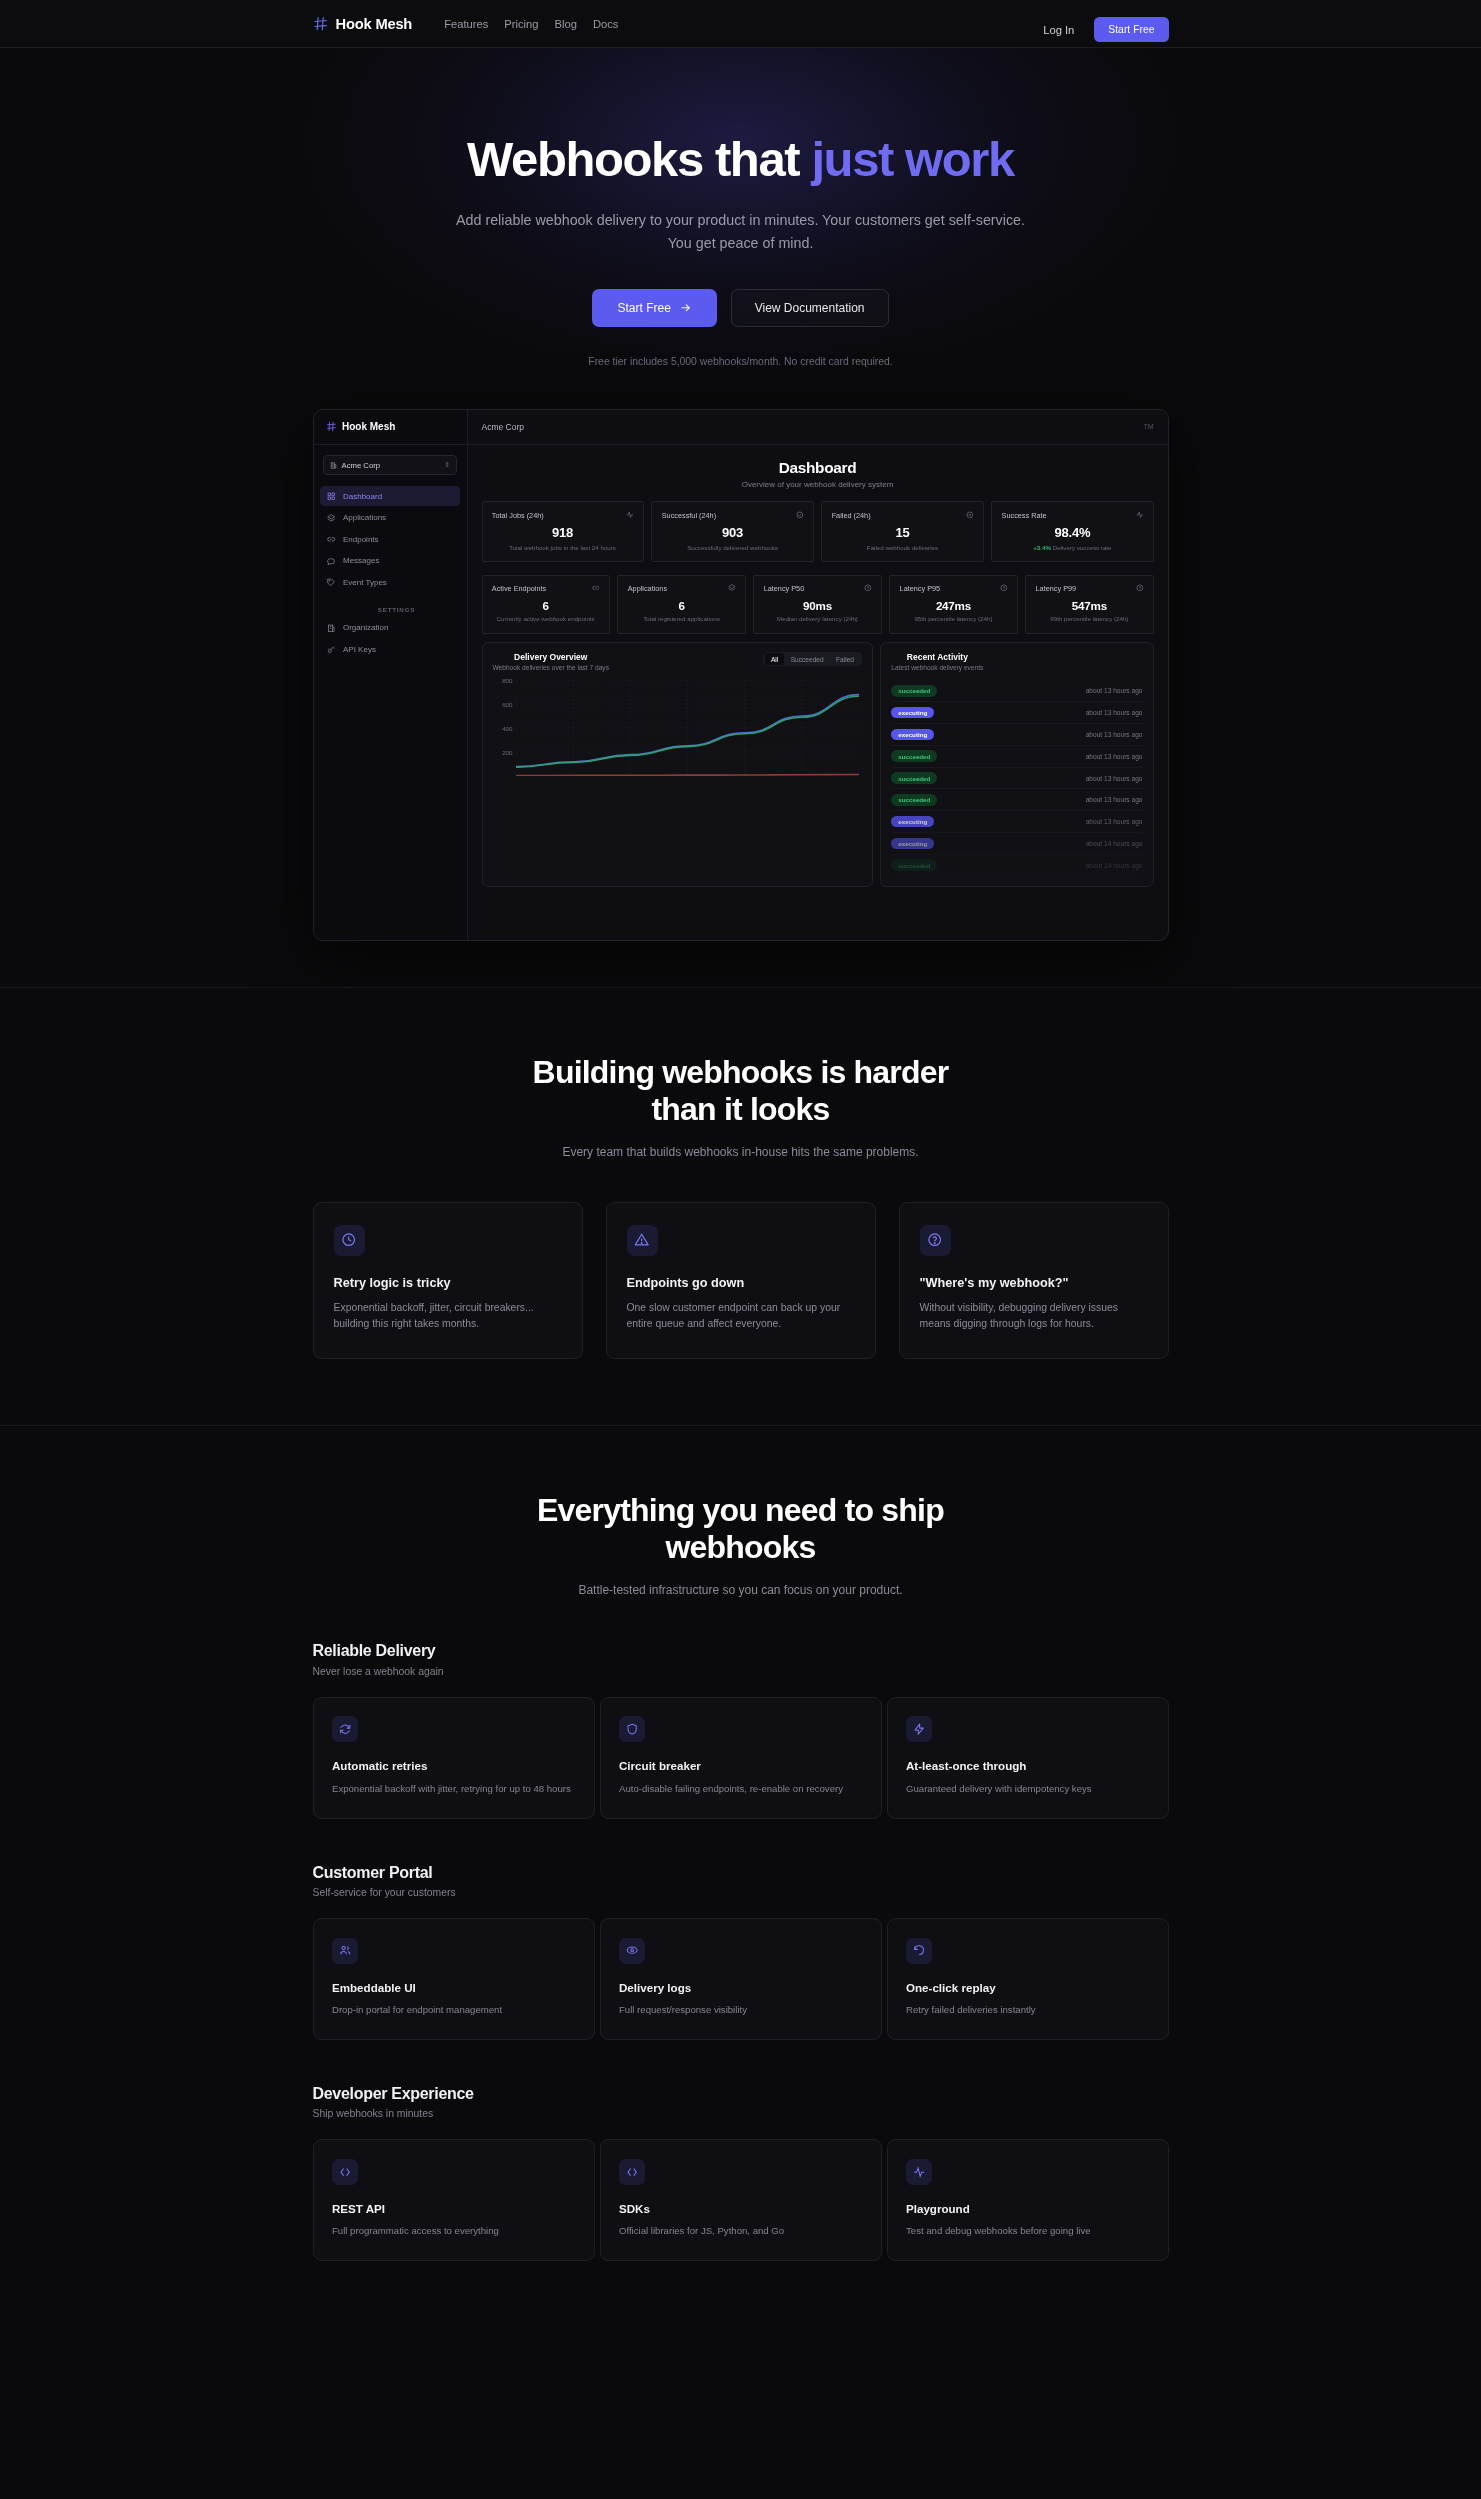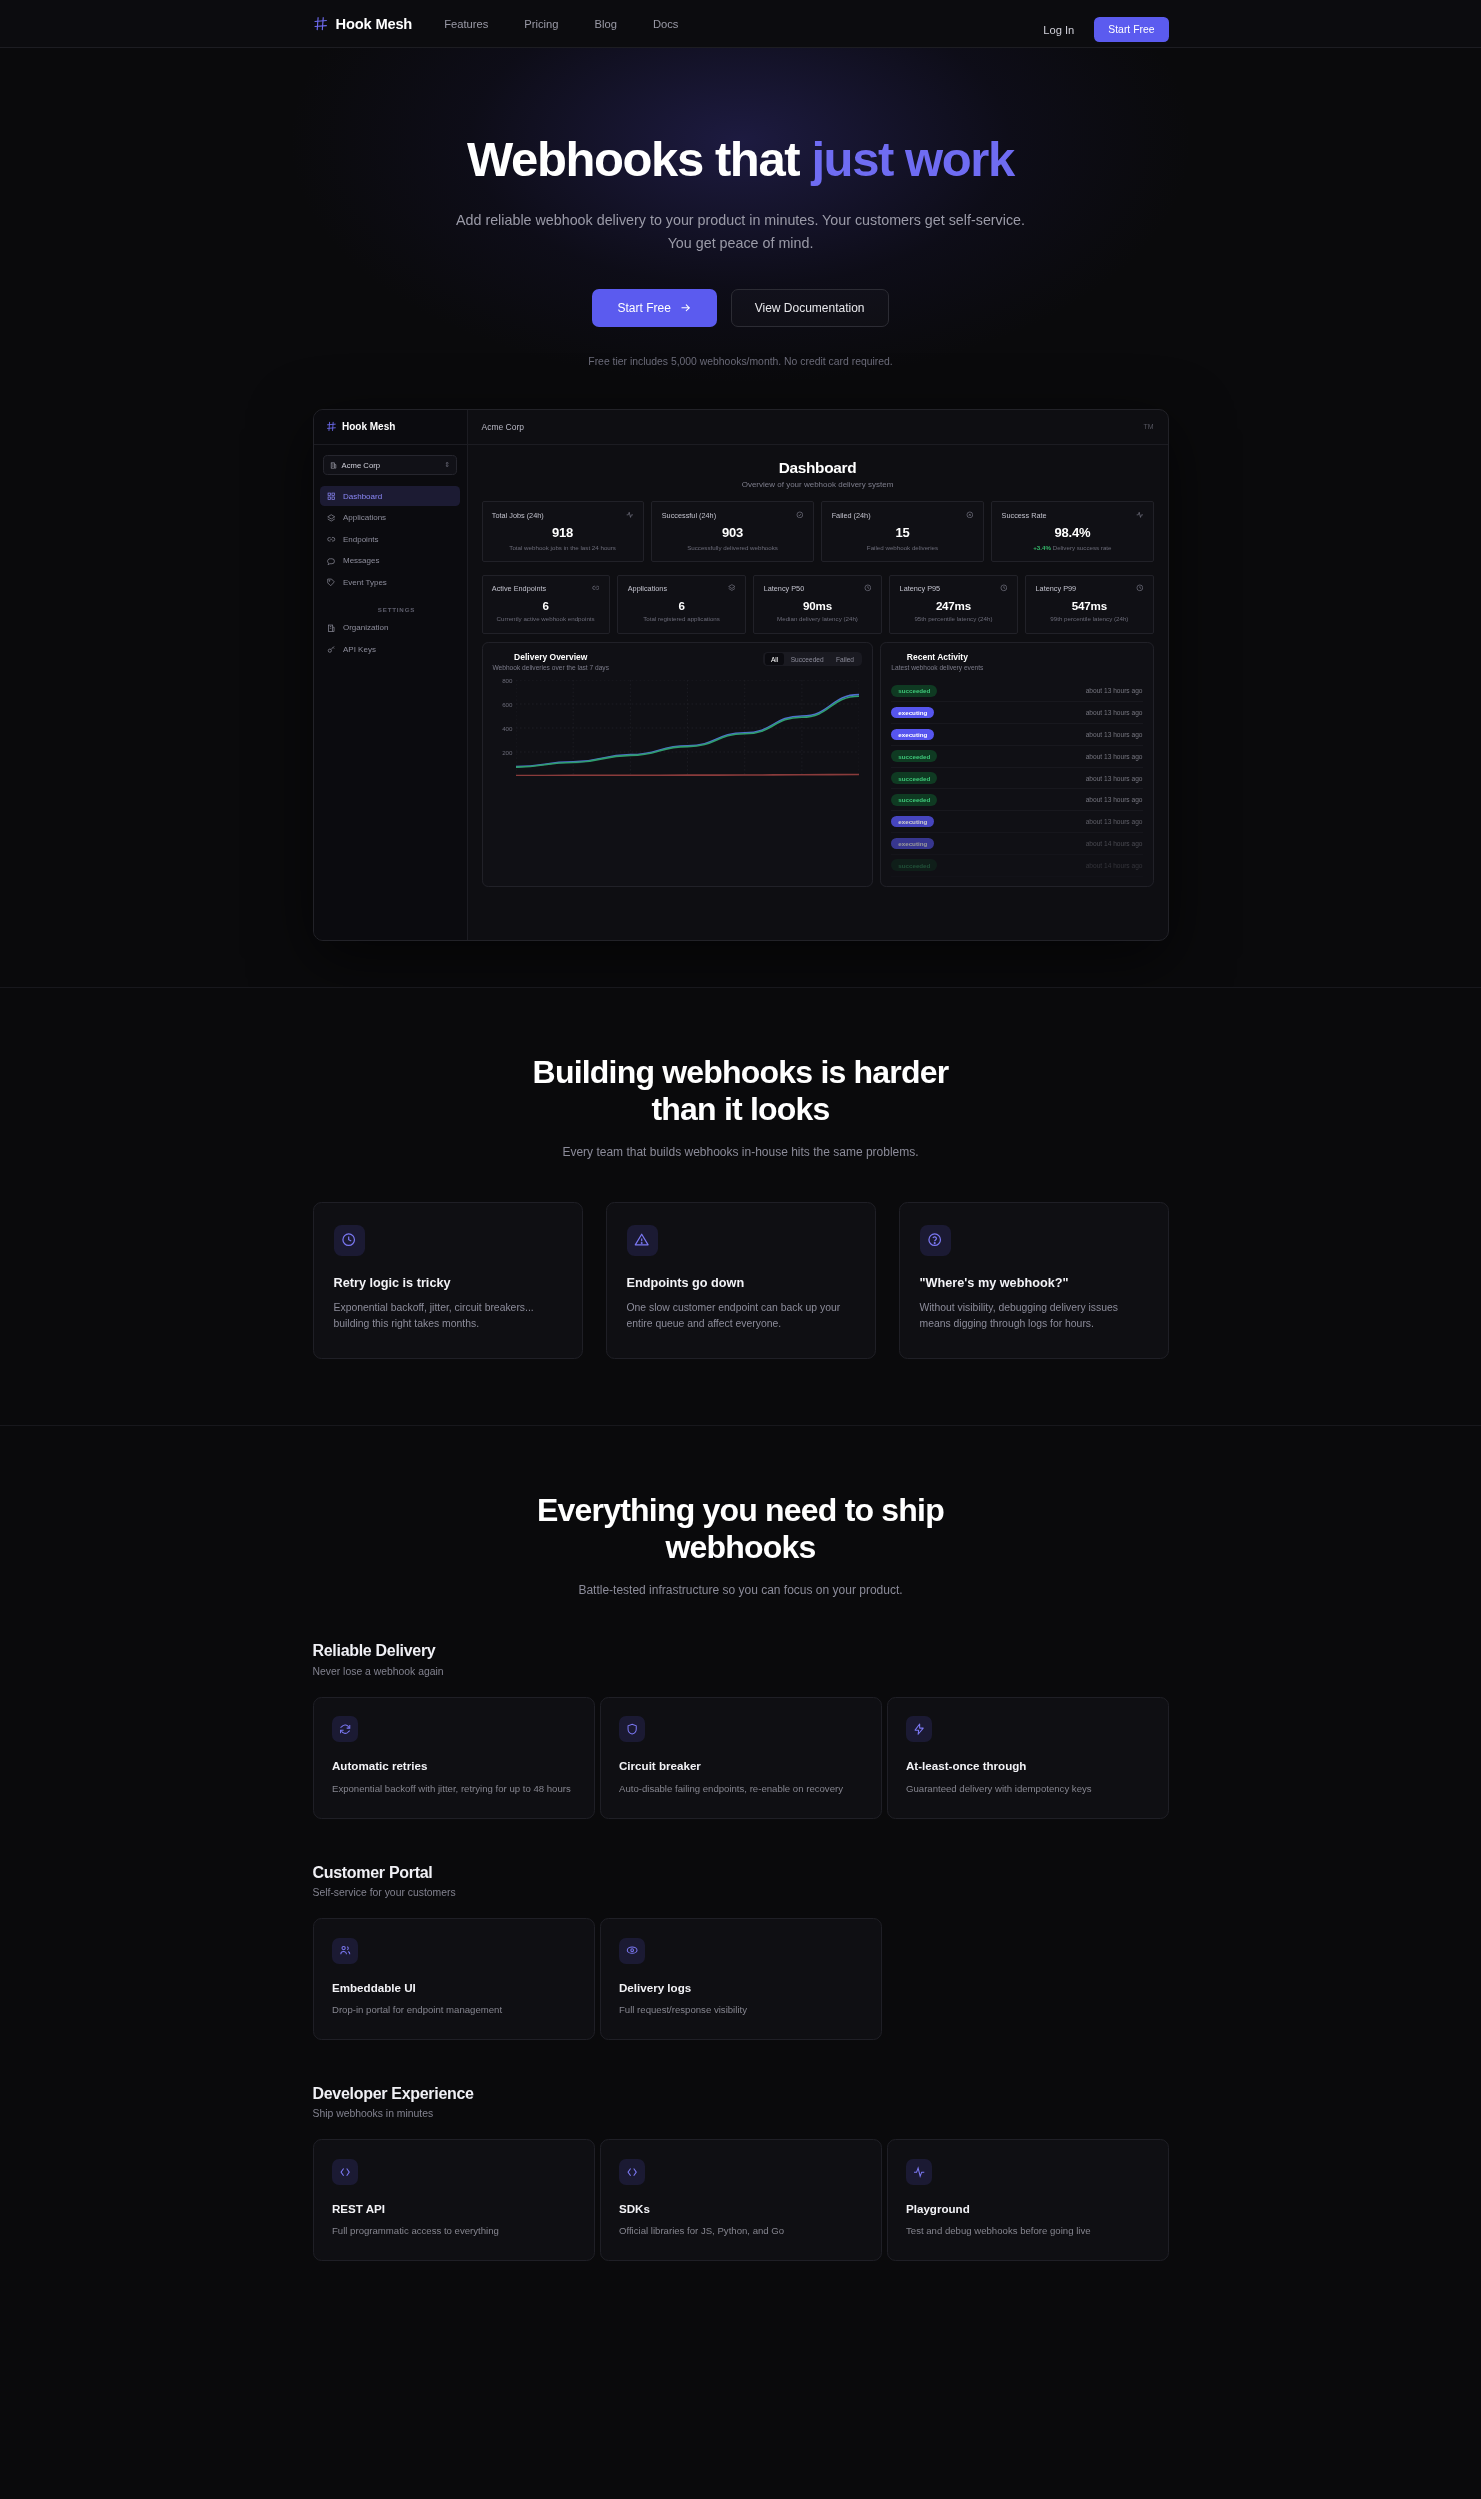--- a/index.html
+++ b/index.html
@@ -24,21 +24,21 @@
   }
   .nav-inner {
     width: 856px;
     margin: 0 auto;
     display: flex;
     align-items: center;
     gap: 0;
   }
   .brand { display: flex; align-items: center; gap: 7.7px; margin-right: 32px; }
   .brand-name { font-size: 14.7px; font-weight: bold; color: #fff; letter-spacing: -0.2px; }
-  .nav-links { display: flex; align-items: flex-end; gap: 36px; }
+  .nav-links { display: flex; align-items: flex-end; gap: 16px; }
   .nav-link { font-size: 11.2px; color: #9a9aa6; text-decoration: none; cursor: pointer; }
   .nav-right { margin-left: auto; display: flex; align-items: center; gap: 20px; margin-top: 12px; }
   .login-link { font-size: 11.2px; color: #cfcfd8; cursor: pointer; }
   .btn-primary-sm {
     background: #5b5bef;
     color: #fff;
     font-size: 10.4px;
     padding: 7px 14px;
     border-radius: 5.4px;
     border: none;
@@ -783,20 +783,30 @@
         <div class="feat-card">
           <div class="feat-ic">
               <svg width="12.3" height="12.3" viewBox="0 0 24 24" fill="none" stroke="currentColor" stroke-width="2">
                 <ellipse cx="12" cy="12" rx="9.5" ry="6"></ellipse>
                 <circle cx="12" cy="12" r="2.6"></circle>
               </svg>
             </div>
           <h4>Delivery logs</h4>
           <p>Full request/response visibility</p>
         </div>
+        <div class="feat-card">
+          <div class="feat-ic">
+              <svg width="12.3" height="12.3" viewBox="0 0 24 24" fill="none" stroke="currentColor" stroke-width="2">
+                <path d="M3.5 10.5A8.5 8.5 0 1112 20.5"></path>
+                <polyline points="3.5,4.5 3.5,10.5 9.5,10.5"></polyline>
+              </svg>
+            </div>
+          <h4>One-click replay</h4>
+          <p>Retry failed deliveries instantly</p>
+        </div>
       </div>
     </div>
 
     <div class="feat-group">
       <h3>Developer Experience</h3>
       <div class="gsub">Ship webhooks in minutes</div>
       <div class="feat-grid">
         <div class="feat-card">
           <div class="feat-ic">
               <svg width="12.3" height="12.3" viewBox="0 0 24 24" fill="none" stroke="currentColor" stroke-width="2" stroke-linejoin="round">

